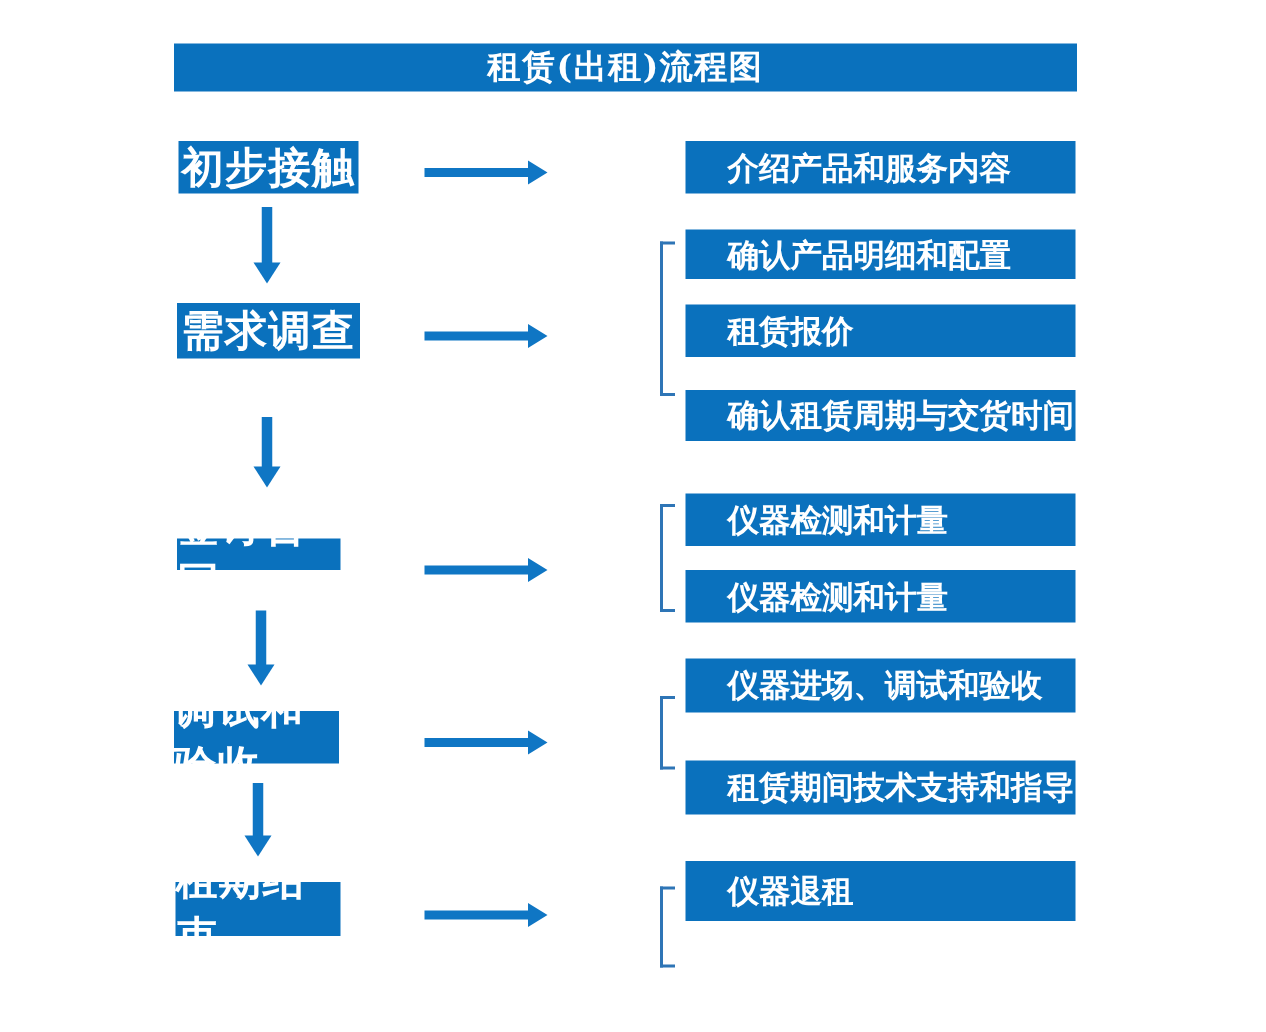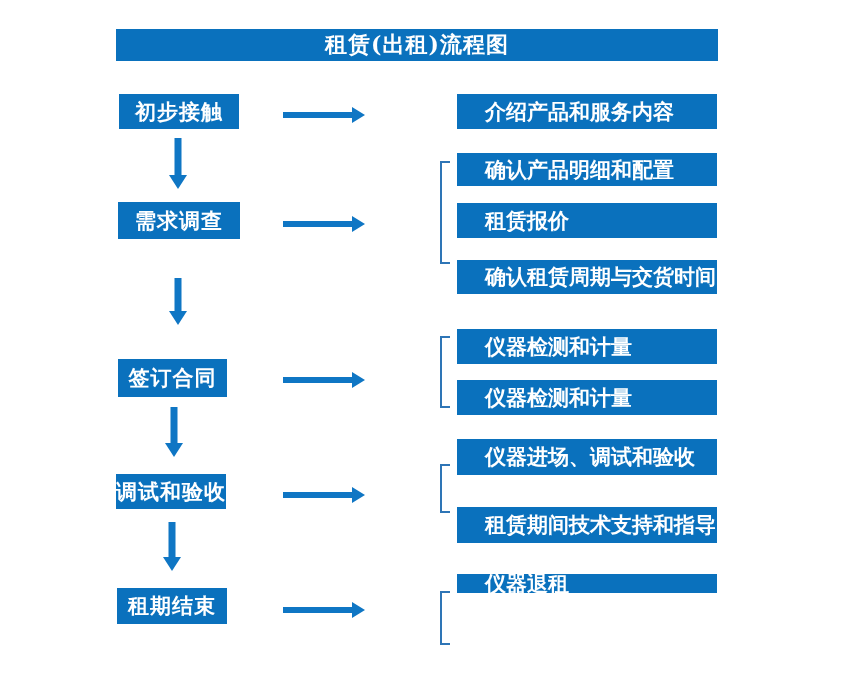--- a/index.html
+++ b/index.html
@@ -19,21 +19,21 @@
   }
   .canvas{position:absolute;inset:0;}
   .title-bar{
     position:absolute;left:100px;top:13px;width:602px;height:32px;
     background:var(--box_blue);color:var(--text_white);
     font-size:22px;font-weight:bold;letter-spacing:1px;
     display:flex;align-items:center;justify-content:center;
   }
   .stage{
     position:absolute;background:var(--box_blue);color:var(--text_white);
-    font-size:21px;font-weight:bold;letter-spacing:1px;
+    font-size:28px;font-weight:bold;letter-spacing:1px;
     display:flex;align-items:center;justify-content:center;
   }
   .detail{
     position:absolute;left:441px;width:260px;
     background:var(--box_blue);color:var(--text_white);
     font-size:21px;font-weight:bold;
     display:flex;align-items:center;justify-content:flex-start;
     padding-left:28px;white-space:nowrap;overflow:hidden;
   }
   .varrow{position:absolute;width:18px;}
@@ -65,21 +65,21 @@
 </style>
 </head>
 <body>
 
 <div class="canvas">
 
   <div class="title-bar">租赁(出租)流程图</div>
 
   <div class="stage" style="left:103px;top:78px;width:120px;height:35px">初步接触</div>
   <div class="stage" style="left:102px;top:186px;width:122px;height:37px">需求调查</div>
-  <div class="stage" style="left:102px;top:343px;width:109px;height:38px">签订合同</div>
+  <div class="stage" style="left:102px;top:343px;width:109px;height:21px">签订合同</div>
   <div class="stage" style="left:100px;top:458px;width:110px;height:35px">调试和验收</div>
   <div class="stage" style="left:101px;top:572px;width:110px;height:36px">租期结束</div>
 
   <div class="varrow" style="left:149px;top:118px;height:59px">
     <i class="shaft"></i>
     <i class="head"></i>
   </div>
   <div class="varrow" style="left:149px;top:258px;height:55px">
     <i class="shaft"></i>
     <i class="head"></i>
@@ -124,15 +124,15 @@
   <div class="detail" style="top:137px;height:33px">确认产品明细和配置</div>
   <div class="detail" style="top:187px;height:35px">租赁报价</div>
   <div class="detail" style="top:244px;height:34px">确认租赁周期与交货时间</div>
 
   <div class="detail" style="top:313px;height:35px">仪器检测和计量</div>
   <div class="detail" style="top:364px;height:35px">仪器检测和计量</div>
 
   <div class="detail" style="top:423px;height:36px">仪器进场、调试和验收</div>
   <div class="detail" style="top:491px;height:36px">租赁期间技术支持和指导</div>
 
-  <div class="detail" style="top:558px;height:19px">仪器退租</div>
+  <div class="detail" style="top:558px;height:40px">仪器退租</div>
 
 </div>
 
 </body></html>

